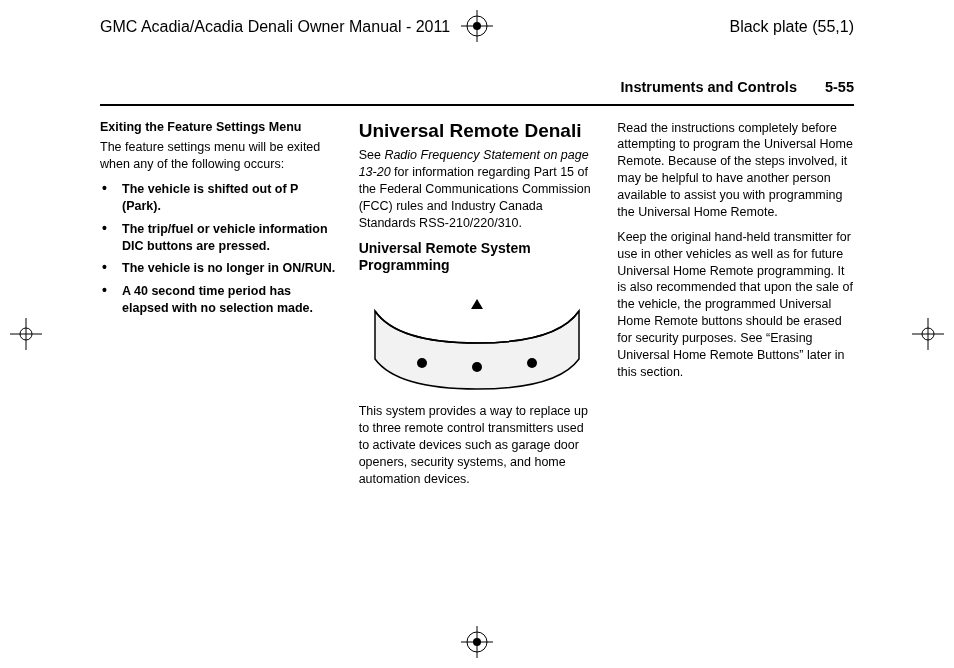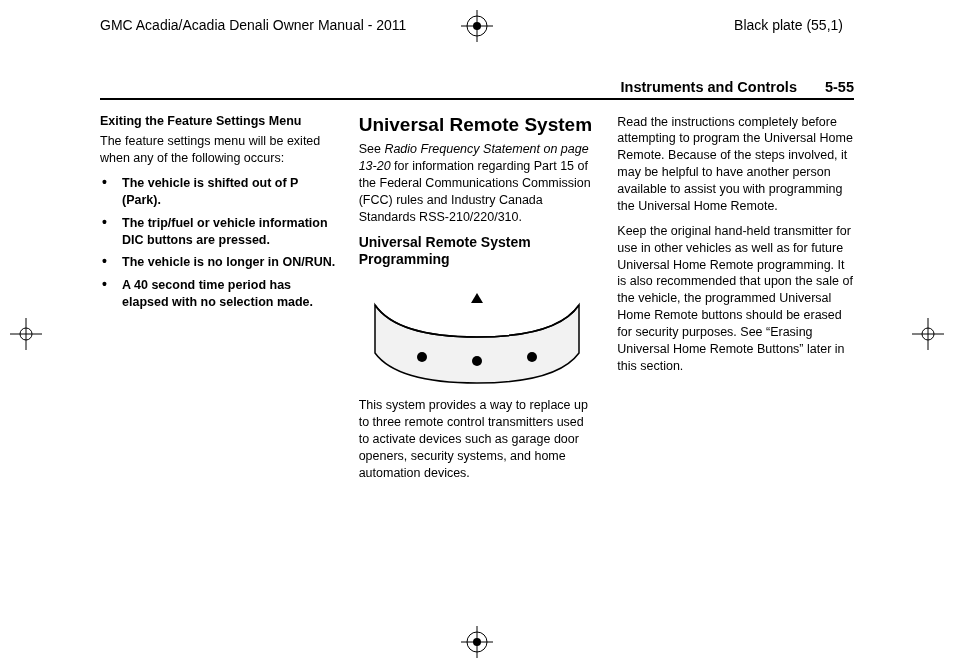--- a/index.html
+++ b/index.html
@@ -10,26 +10,26 @@
   font-family: Arial, Helvetica, sans-serif;
   font-size: 12.5px;
   color: #000;
   position: relative;
   line-height: 1.35;
 }
 .header-bar {
   position: absolute;
   top: 16px;
   left: 0;
-  right: 11px;
+  right: 0;
   display: flex;
   align-items: center;
   justify-content: space-between;
   padding: 0 100px 0 100px;
-  font-size: 14px;
+  font-size: 16px;
 }
 .regmark-center {
   position: absolute;
   left: 50%;
   top: 10px;
   transform: translateX(-50%);
 }
 .regmark-bottom {
   position: absolute;
   left: 50%;
@@ -55,20 +55,21 @@
   left: 100px;
   right: 100px;
   bottom: 40px;
 }
 .running-head {
   display: flex;
   justify-content: flex-end;
   align-items: baseline;
   font-weight: bold;
   font-size: 14.5px;
+  padding-bottom: 6px;
   gap: 28px;
 }
 .rule {
   border-top: 2px solid #000;
   margin-bottom: 14px;
 }
 .columns {
   display: grid;
   grid-template-columns: 1fr 1fr 1fr;
   column-gap: 22px;
@@ -171,21 +172,21 @@
       <p>The feature settings menu will be exited when any of the following occurs:</p>
       <ul>
         <li>The vehicle is shifted out of P (Park).</li>
         <li>The trip/fuel or vehicle information DIC buttons are pressed.</li>
         <li>The vehicle is no longer in ON/RUN.</li>
         <li>A 40 second time period has elapsed with no selection made.</li>
       </ul>
     </div>
 
     <div class="col">
-      <h2 class="section-title">Universal Remote System</h2>
+      <h2 class="section-title">Universal Remote Denali</h2>
       <p>
         <span>See </span><em class="ital">Radio Frequency Statement on page 13-20</em><span> for information regarding Part 15 of the Federal Communications Commission (FCC) rules and Industry Canada Standards RSS-210/220/310.</span>
       </p>
       <h3 class="sub-title">Universal Remote System Programming</h3>
 
       <div class="remote-fig">
         <svg class="remote" width="220" height="96" viewBox="0 0 220 96">
           <polygon points="110,2 116,12 104,12" fill="#000"></polygon>
           <path d="M 8 14 Q 30 46 110 46 Q 190 46 212 14 L 212 62 Q 190 92 110 92 Q 30 92 8 62 Z" fill="#f2f2f2" stroke="#000" stroke-width="1.5"></path>
           <path d="M 8 14 Q 30 46 110 46 Q 190 46 212 14" fill="none" stroke="#000" stroke-width="1.5"></path>

